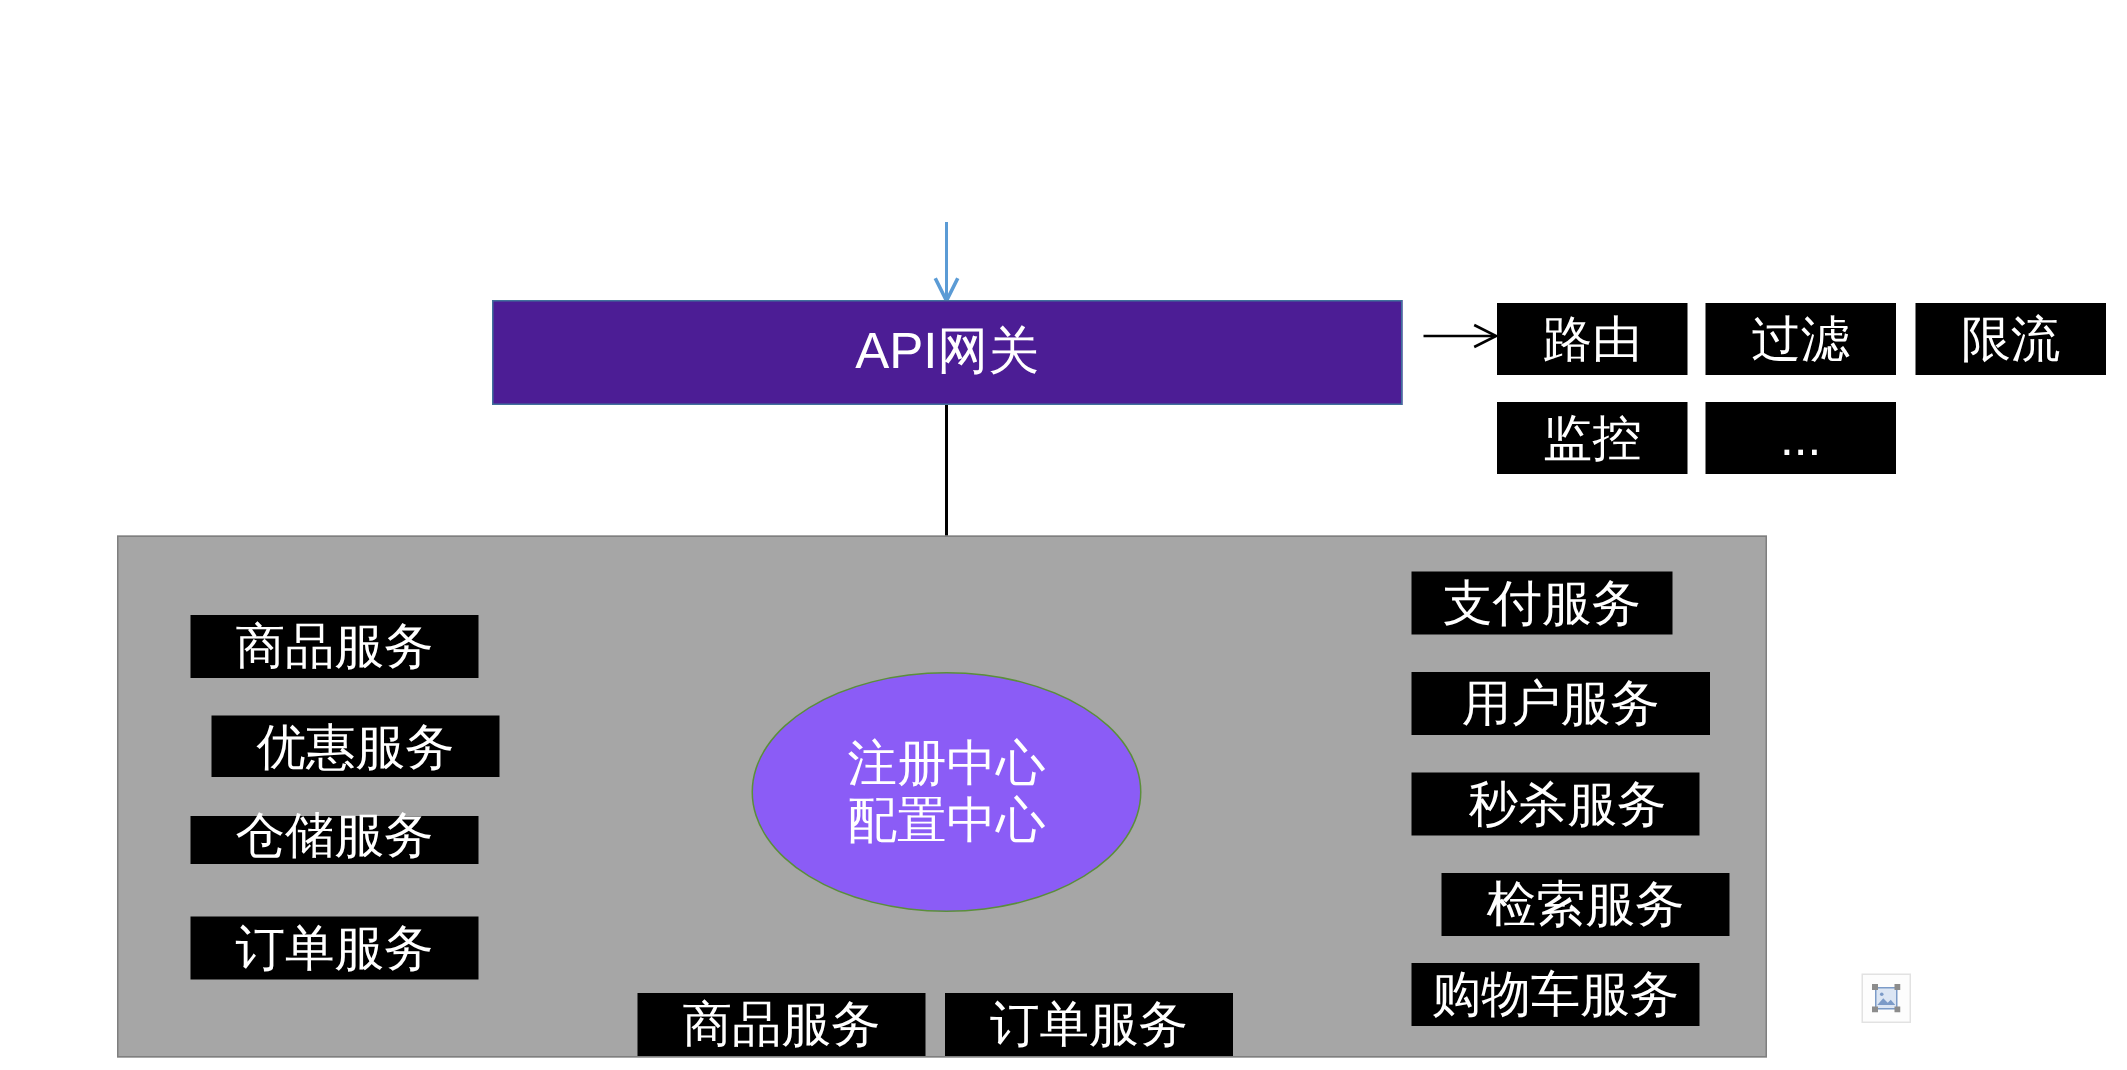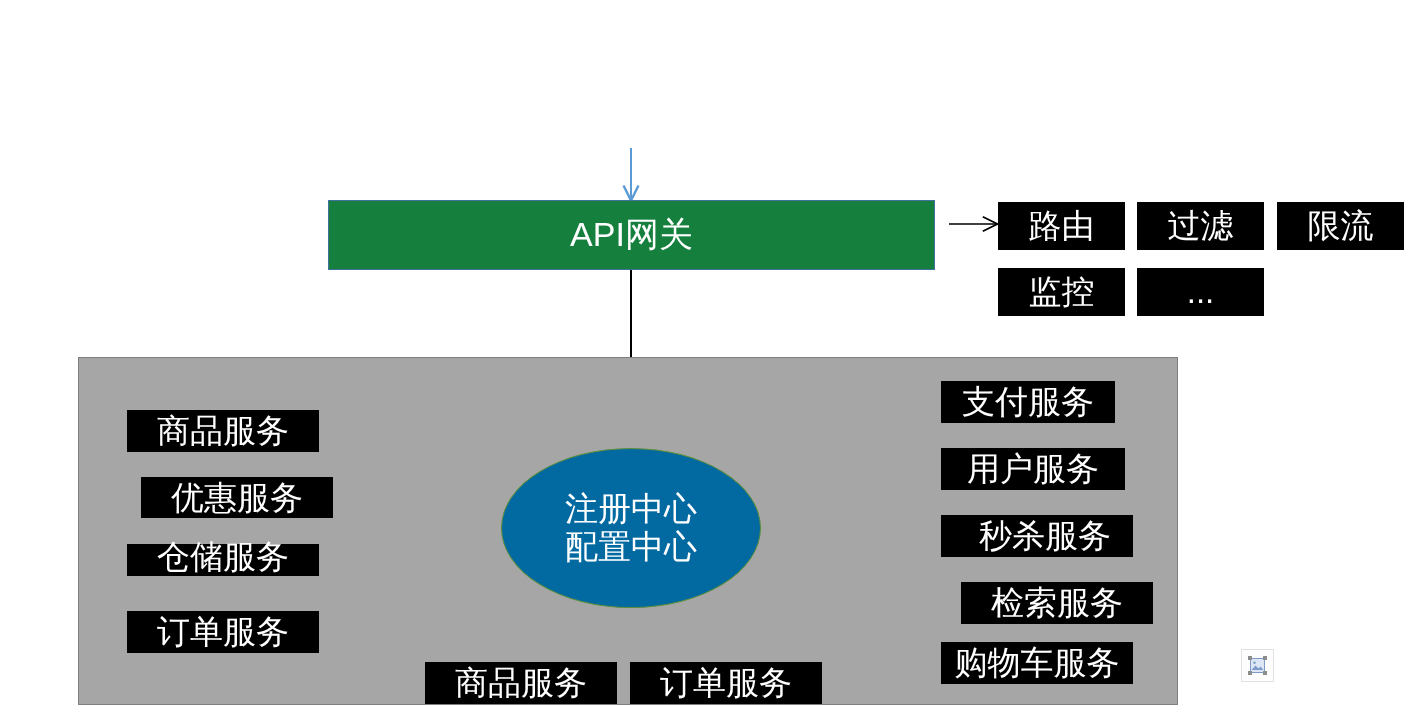--- a/index.html
+++ b/index.html
@@ -27,31 +27,31 @@
     line-height: 1.15;
     white-space: pre-line;
   }
   .box-admin {
     background: #E87D32;
     border: 1px solid #C0621F;
     color: #ffffff;
     font-size: 34px;
   }
   .box-gateway {
-    background: #15803d;
+    background: #4c1d95;
     border: 1px solid #41719C;
     color: #ffffff;
     font-size: 34px;
   }
   .panel-group {
     background: #A6A6A6;
     border: 1px solid #7F7F7F;
   }
   .ellipse-center {
-    background: #0369a1;
+    background: #8b5cf6;
     border: 1px solid #5B8F3A;
     border-radius: 50%;
     color: #ffffff;
     font-size: 33px;
   }
   .tag-black {
     background: #000000;
     color: #ffffff;
     font-size: 33px;
   }
@@ -133,21 +133,21 @@
   </div>
 
   <div id="left-services">
       <div class="node tag-black" style="left: 127px; top: 410px; width: 192px; height: 42px;"><span>商品服务</span></div>
       <div class="node tag-black" style="left: 141px; top: 477px; width: 192px; height: 41px;"><span>优惠服务</span></div>
       <div class="node tag-black" style="left: 127px; top: 544px; width: 192px; height: 32px; align-items: flex-end;"><span>仓储服务</span></div>
       <div class="node tag-black" style="left: 127px; top: 611px; width: 192px; height: 42px;"><span>订单服务</span></div>
     </div>
   <div id="right-services">
       <div class="node tag-black" style="left: 941px; top: 381px; width: 174px; height: 42px;"><span>支付服务</span></div>
-      <div class="node tag-black" style="left: 941px; top: 448px; width: 184px; height: 42px; text-align: center;"><span>用户服务</span></div>
+      <div class="node tag-black" style="left: 941px; top: 448px; width: 199px; height: 42px; text-align: center;"><span>用户服务</span></div>
       <div class="node tag-black" style="left: 941px; top: 515px; width: 192px; height: 42px; padding-left: 16px;"><span>秒杀服务</span></div>
       <div class="node tag-black" style="left: 961px; top: 582px; width: 192px; height: 42px;"><span>检索服务</span></div>
       <div class="node tag-black" style="left: 941px; top: 642px; width: 192px; height: 42px;"><span>购物车服务</span></div>
     </div>
   <div id="bottom-services">
       <div class="node tag-black" style="left: 425px; top: 662px; width: 192px; height: 42px;"><span>商品服务</span></div>
       <div class="node tag-black" style="left: 630px; top: 662px; width: 192px; height: 42px;"><span>订单服务</span></div>
     </div>
 
   <div class="img-placeholder" id="image-placeholder" style="left: 1241px; top: 649px; width: 33px; height: 33px;">

